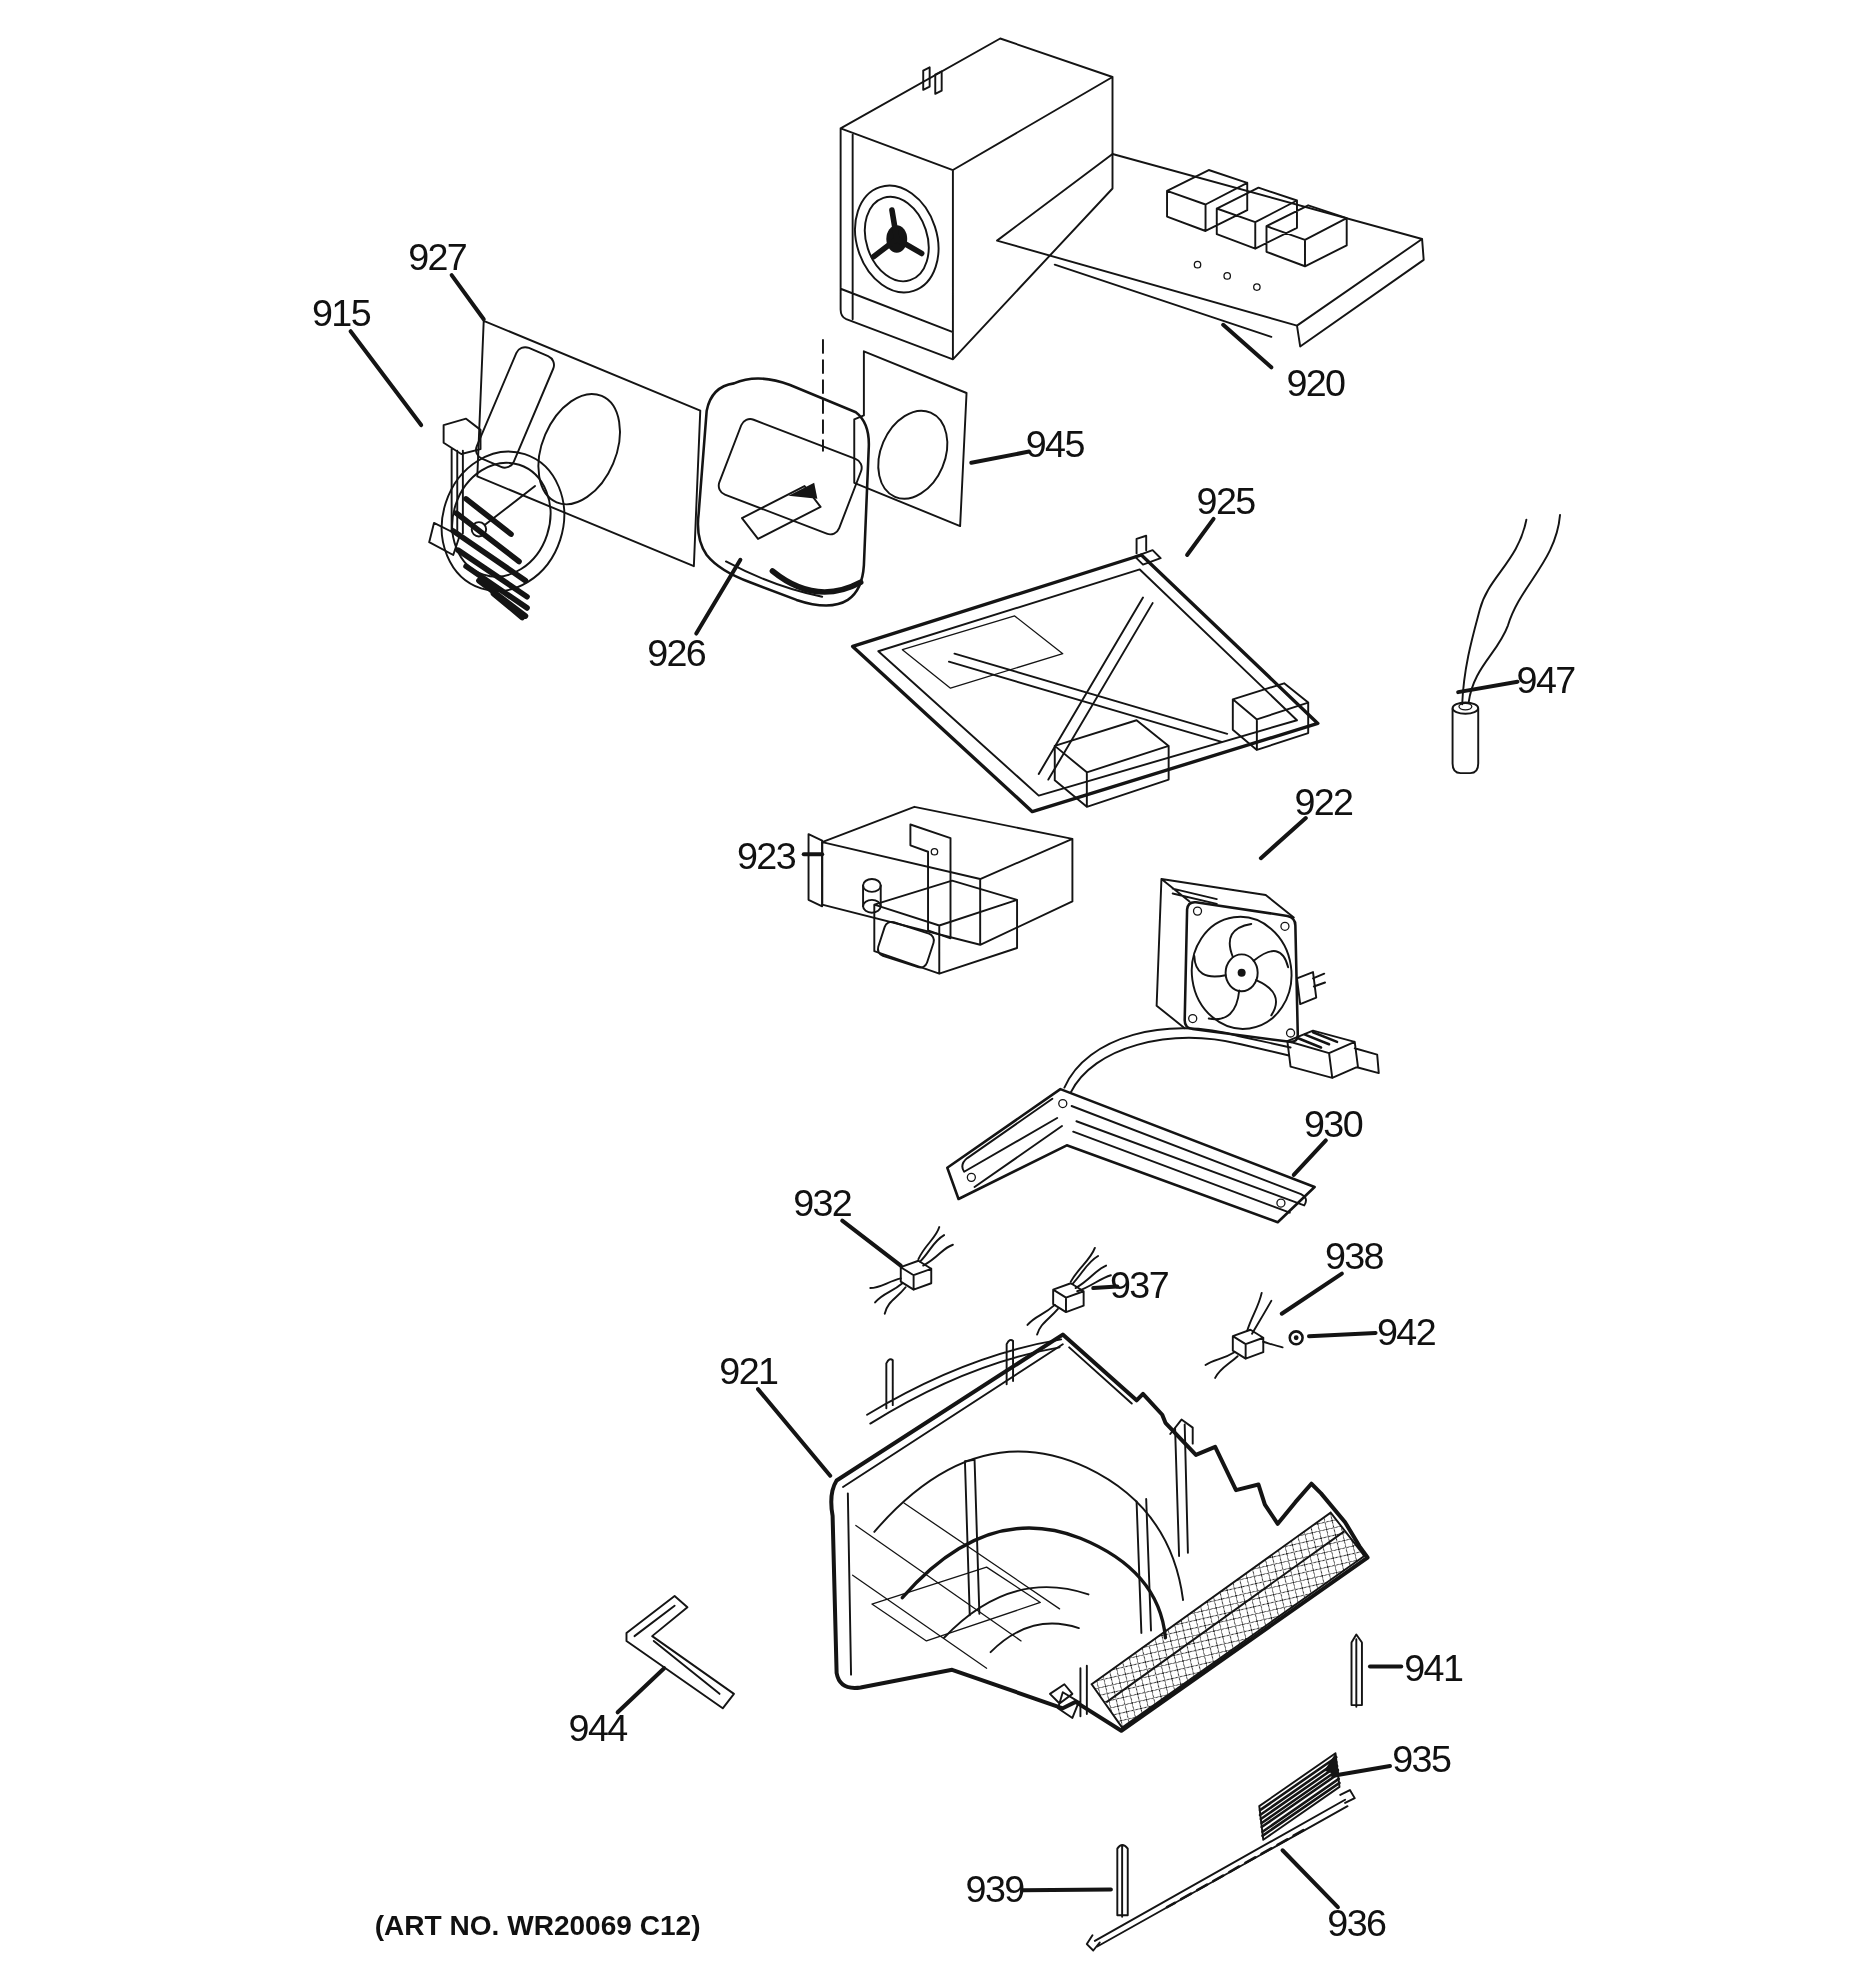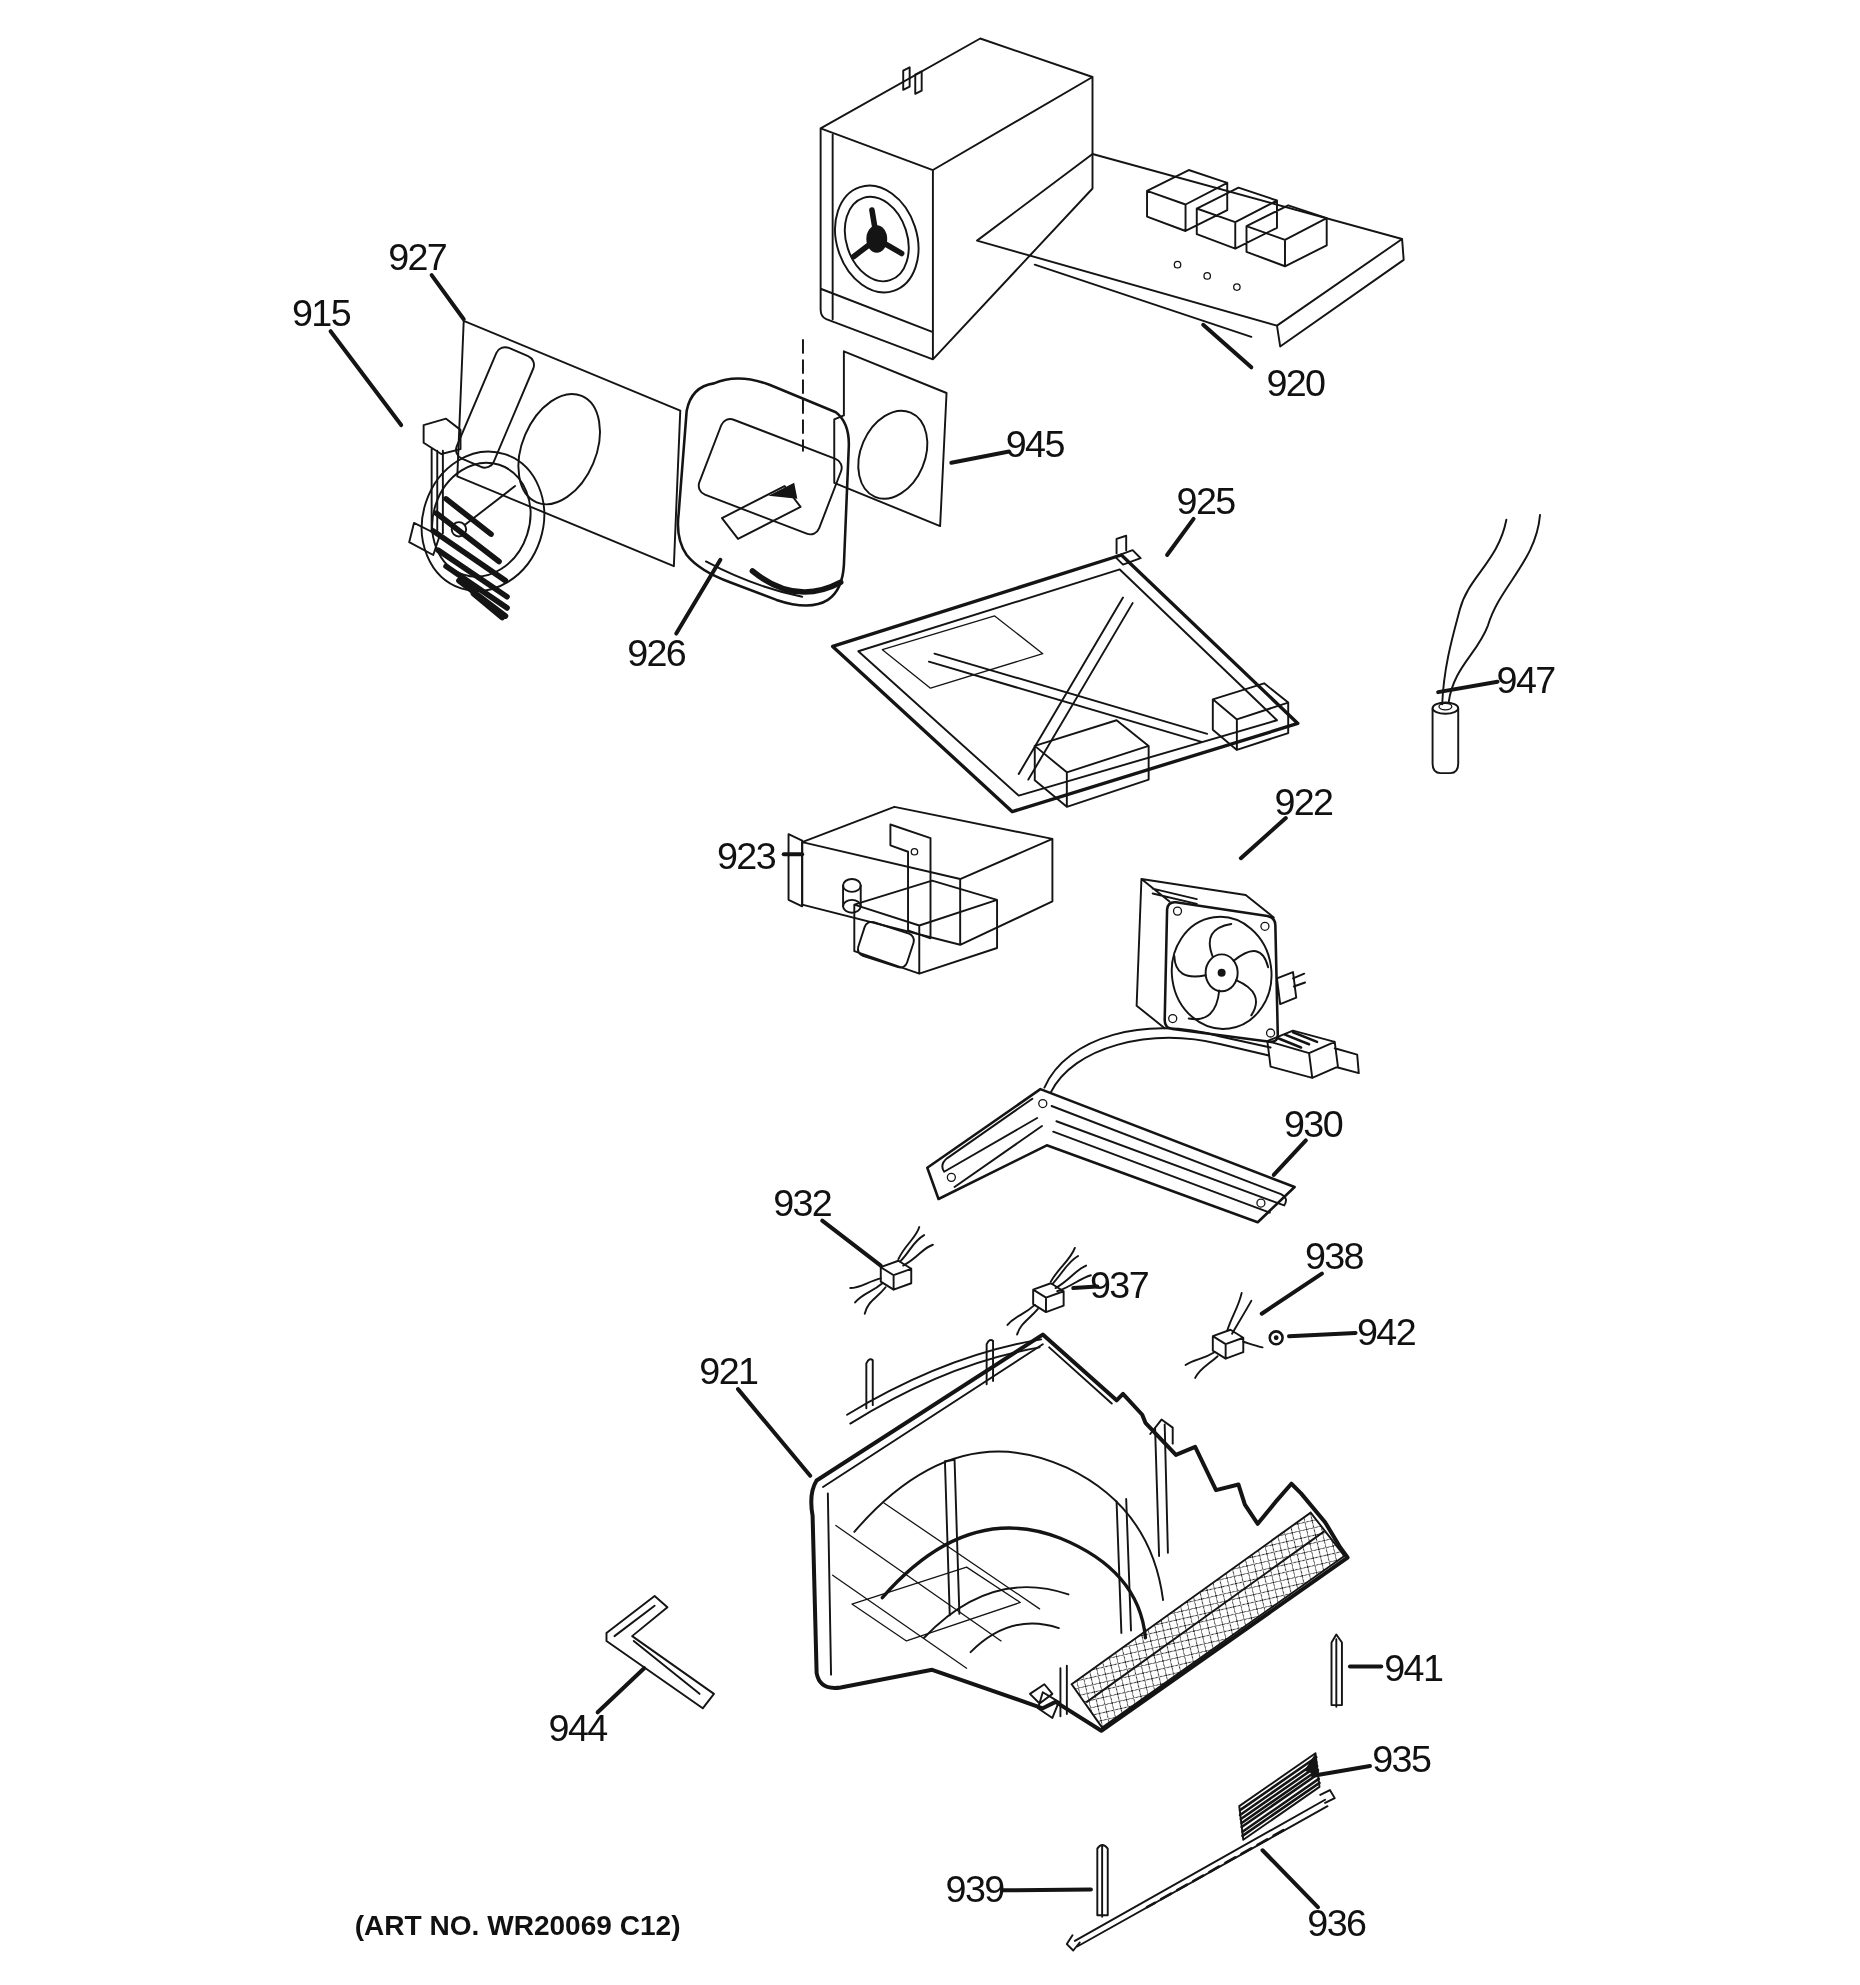--- a/index.html
+++ b/index.html
@@ -1,17 +1,17 @@
 <!DOCTYPE html>
 <html style="font-size:13px"><head>
 <meta charset="utf-8">
 <style>
   html,body{margin:0;padding:0;background:#ffffff;}
   #stage{position:relative;width:1808px;height:1985px;background:#ffffff;overflow:hidden;
-         font-family:"Liberation Sans",sans-serif;}
+         font-family:"Liberation Sans",sans-serif;margin-left:20px;}
   svg{position:absolute;left:0;top:0;}
   .ln{fill:none;stroke:#141414;stroke-width:2.4;stroke-linejoin:round;stroke-linecap:round;}
   .s1{stroke-width:1.6;}
   .s3{stroke-width:3.2;}
   .s4{stroke-width:4.2;}
   .s5{stroke-width:5;}
   .s7{stroke-width:7;}
   .dk{fill:#141414;stroke:none;}
   .leader{fill:none;stroke:#141414;stroke-width:5;stroke-linecap:round;}
   .plabel{font-family:"Liberation Sans",sans-serif;font-size:47px;letter-spacing:-2px;fill:#111;}

